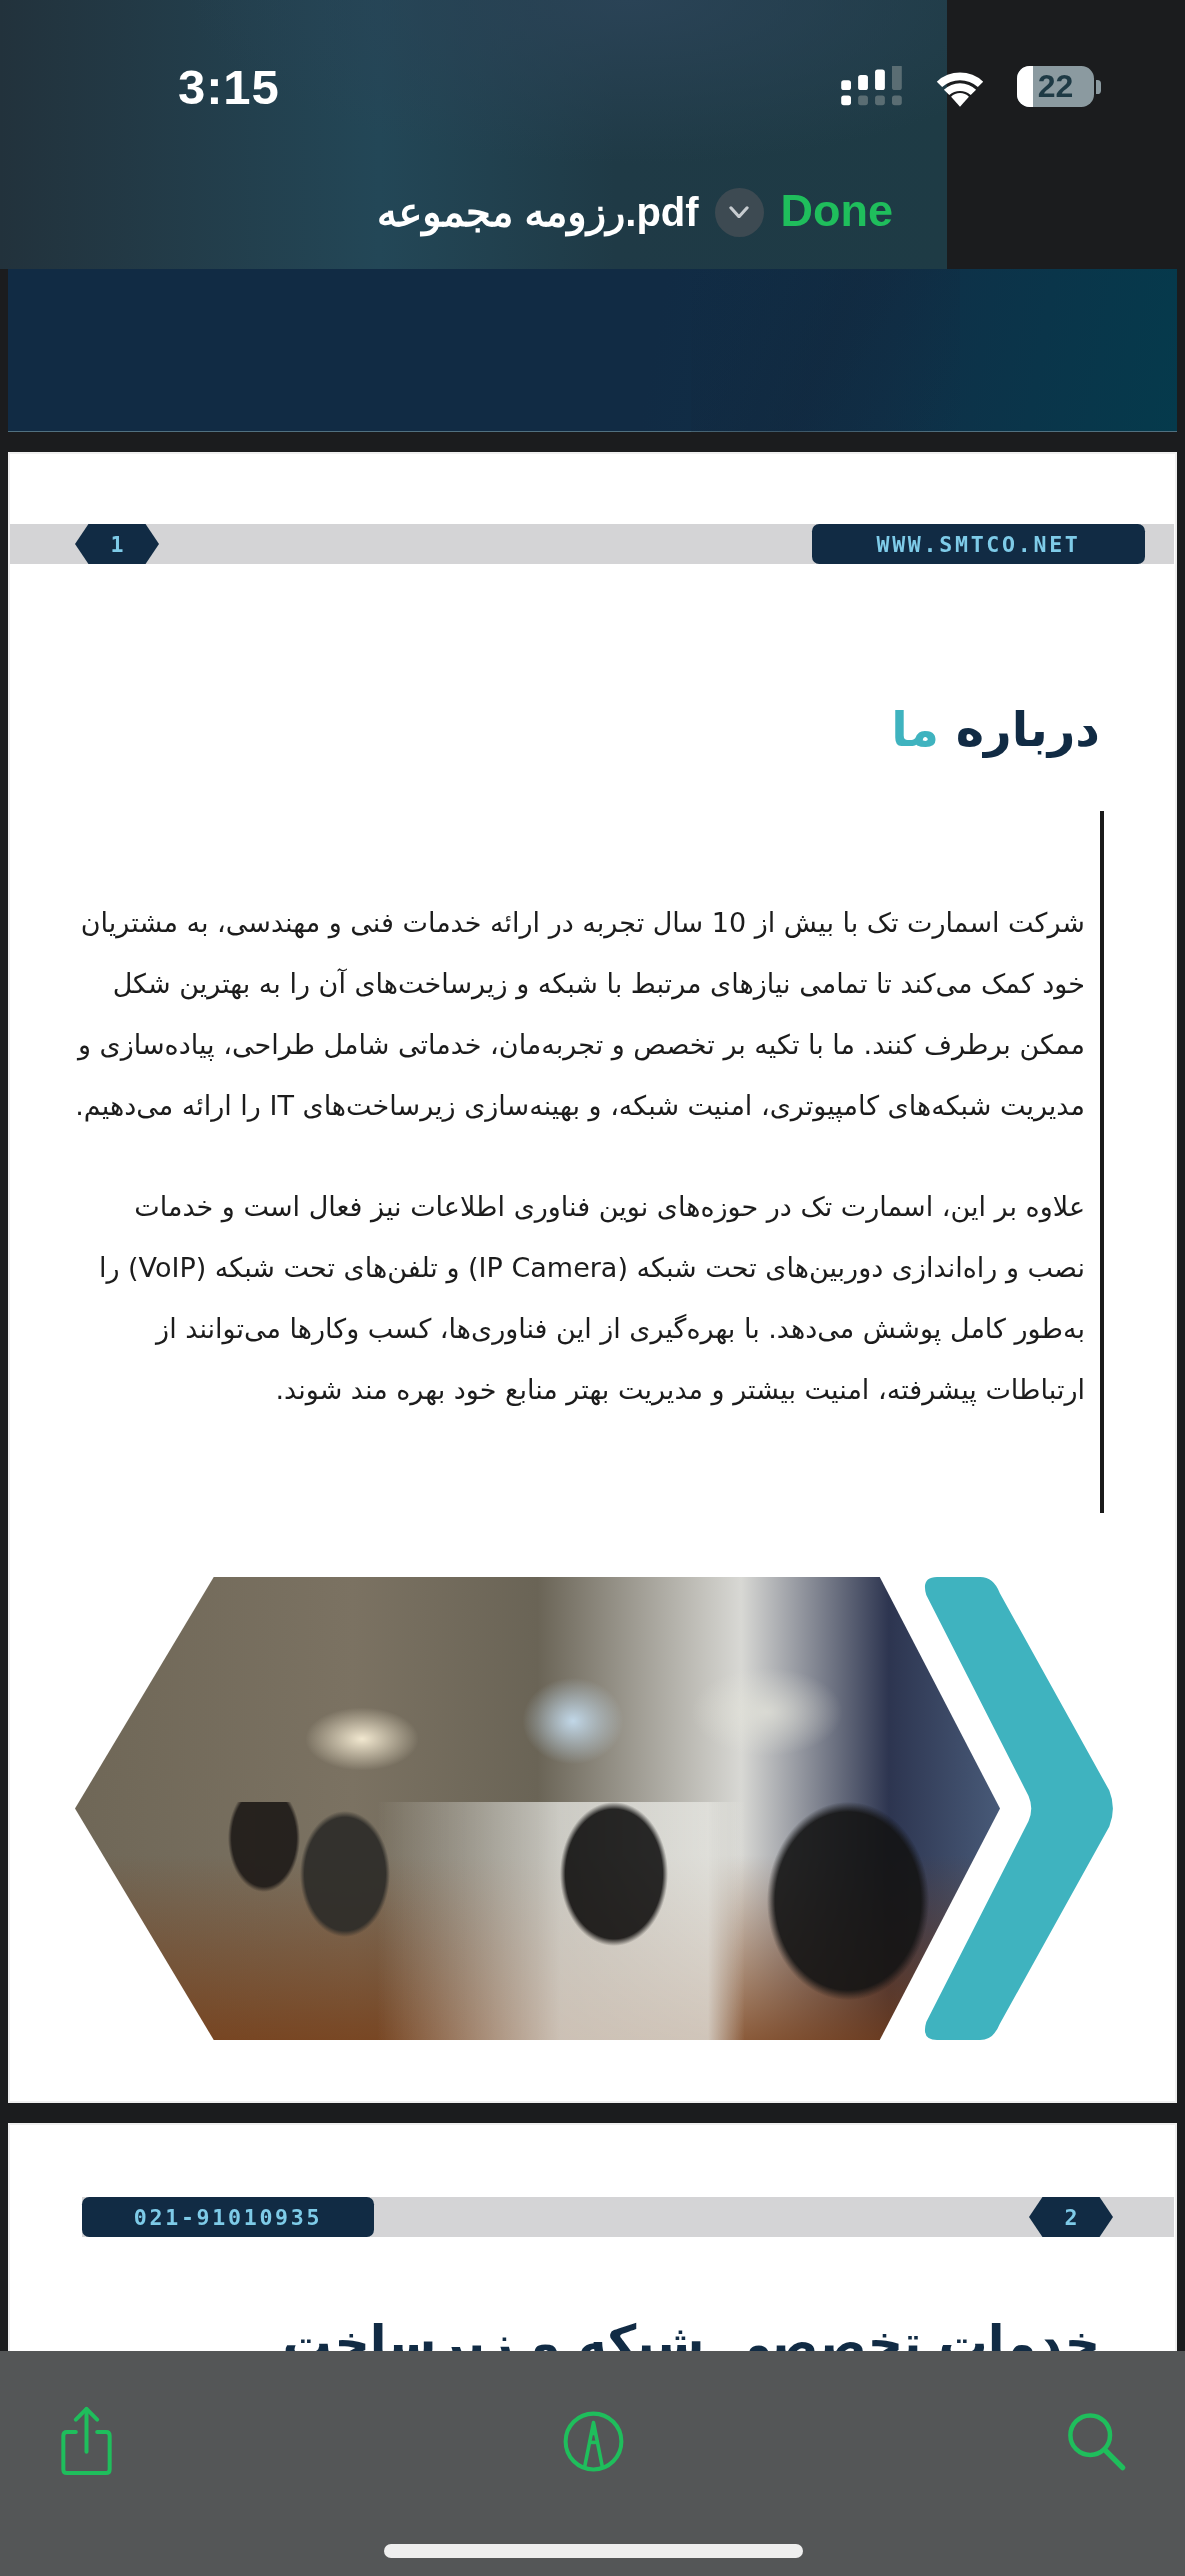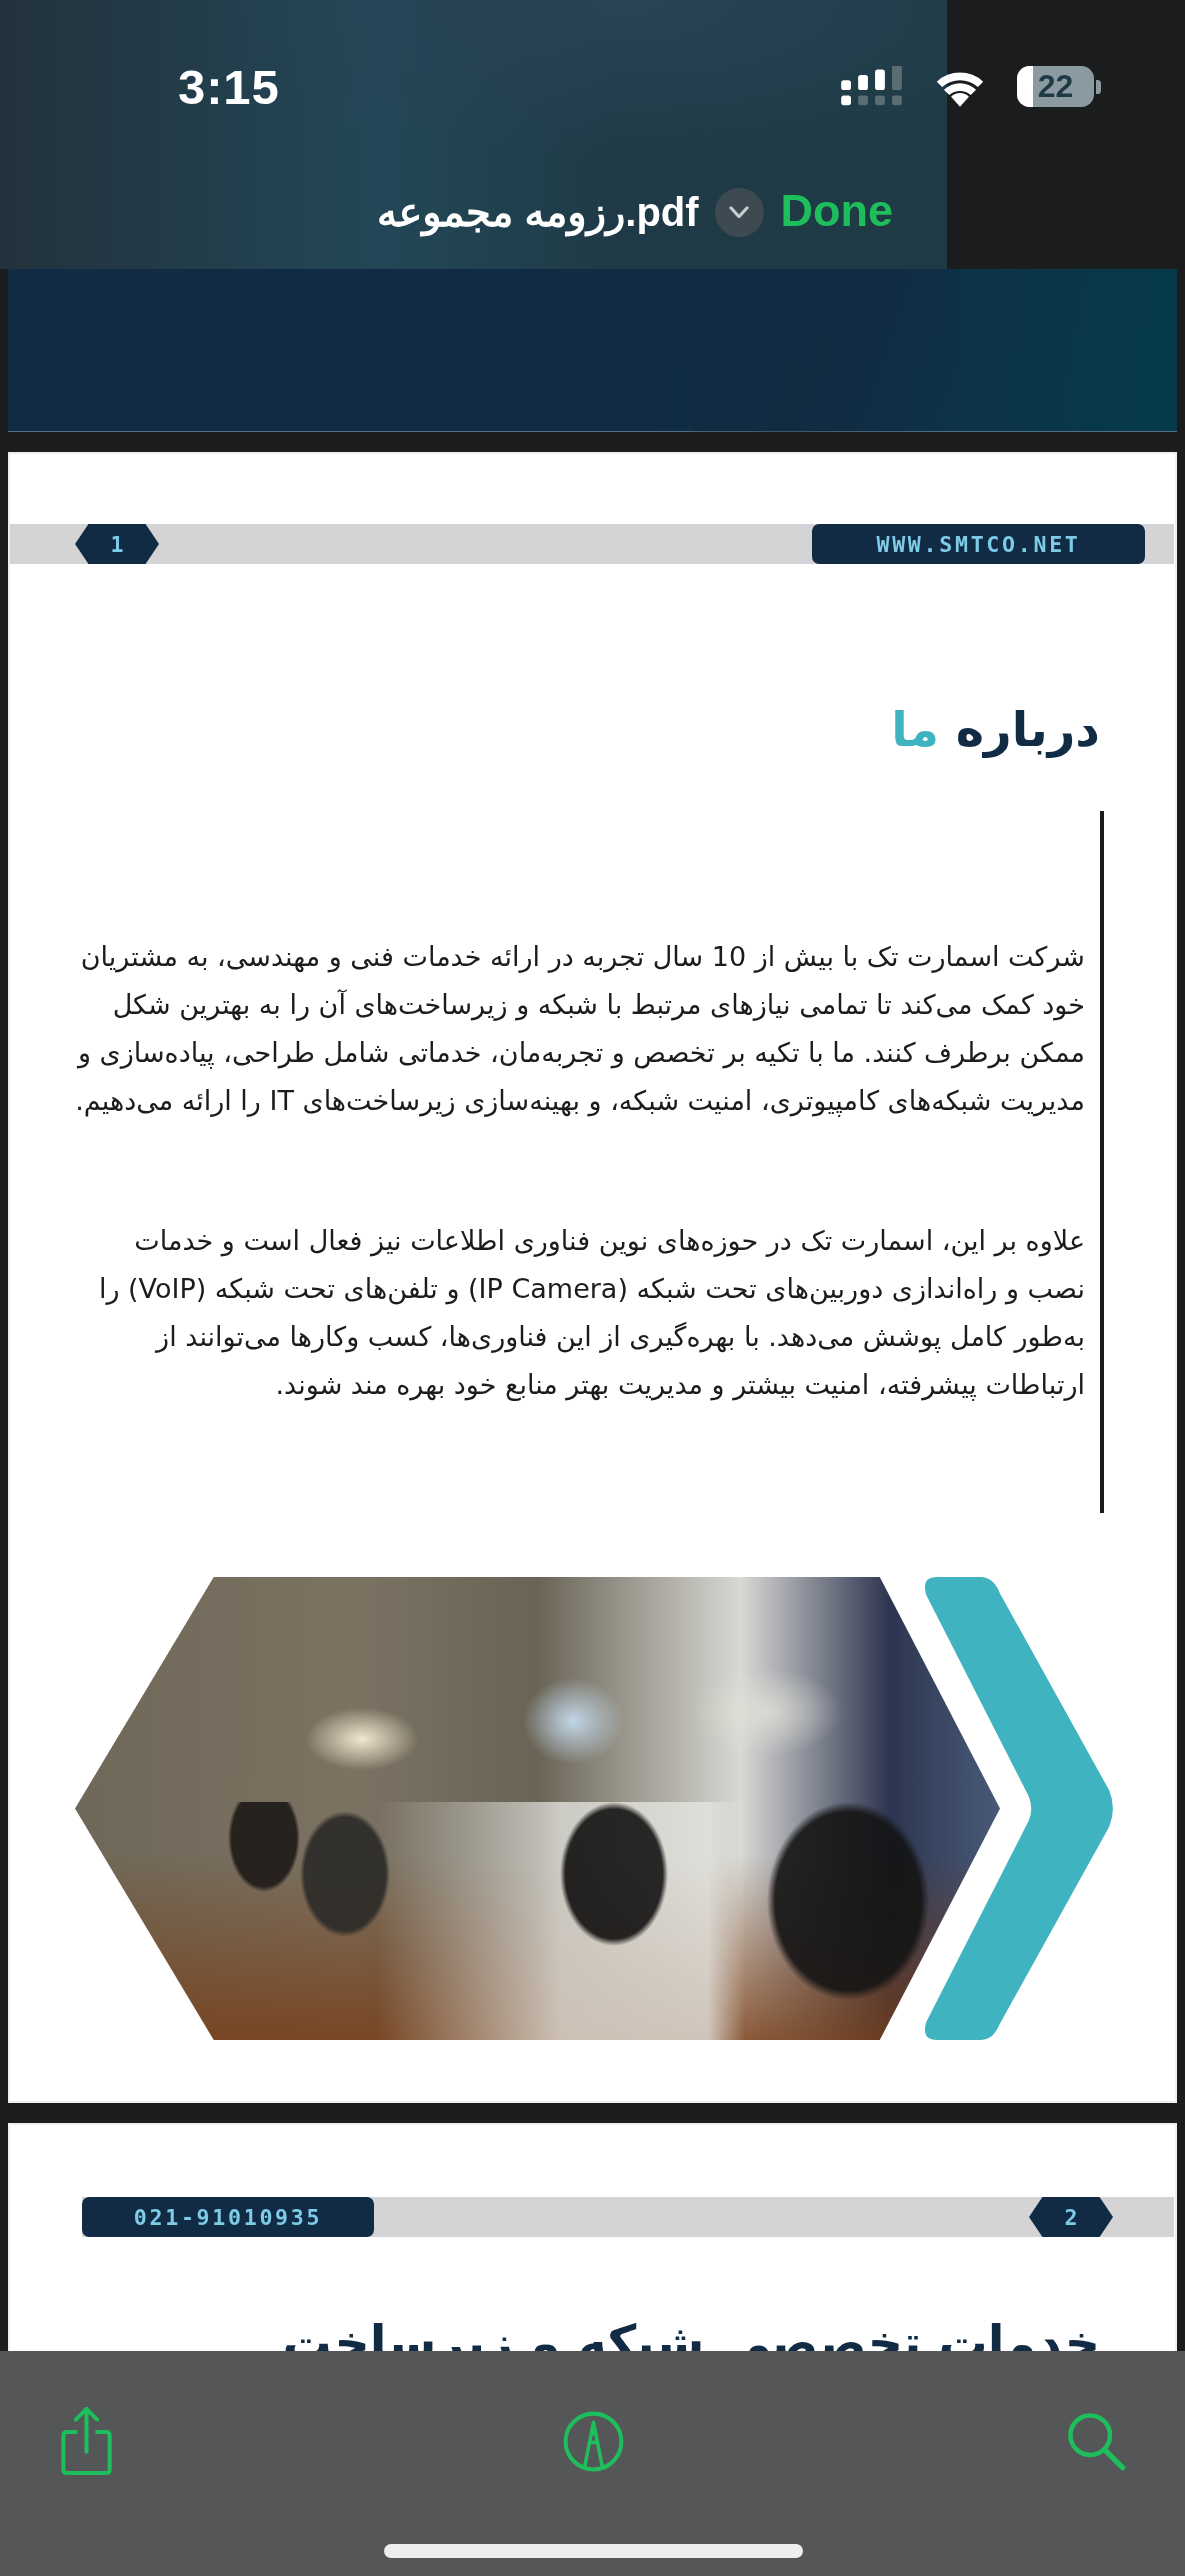--- a/index.html
+++ b/index.html
@@ -92,21 +92,21 @@
     position: absolute; right: 75px; top: 247px; direction: rtl;
     font-family: "DejaVu Sans", sans-serif; font-weight: bold; font-size: 48px; color: #112b44;
   }
   .about-title .accent { color: #3fb3bf; }
 
   .rule-line {
     position: absolute; left: 1090px; top: 357px; width: 3.6px; height: 702px; background: #1a1a1a;
   }
   .body-text {
     position: absolute; right: 90px; width: 1015px; direction: rtl; text-align: right;
-    font-family: "DejaVu Sans", sans-serif; font-size: 27px; line-height: 48px; color: #1c1c1c; margin-top: 41px;
+    font-family: "DejaVu Sans", sans-serif; font-size: 27px; line-height: 61px; color: #1c1c1c;
   }
   .para1 { top: 438px; }
   .para2 { top: 722px; }
 
   .photo-wrap {
     position: absolute; left: 65px; top: 1123px; width: 925px; height: 463px;
     clip-path: polygon(15% 0, 87% 0, 100% 50%, 87% 100%, 15% 100%, 0 50%);
     border-radius: 36px;
     background:
       radial-gradient(ellipse 81px 45px at 287px 162px, rgba(255,245,220,0.9) 0%, rgba(255,245,220,0) 70%),

